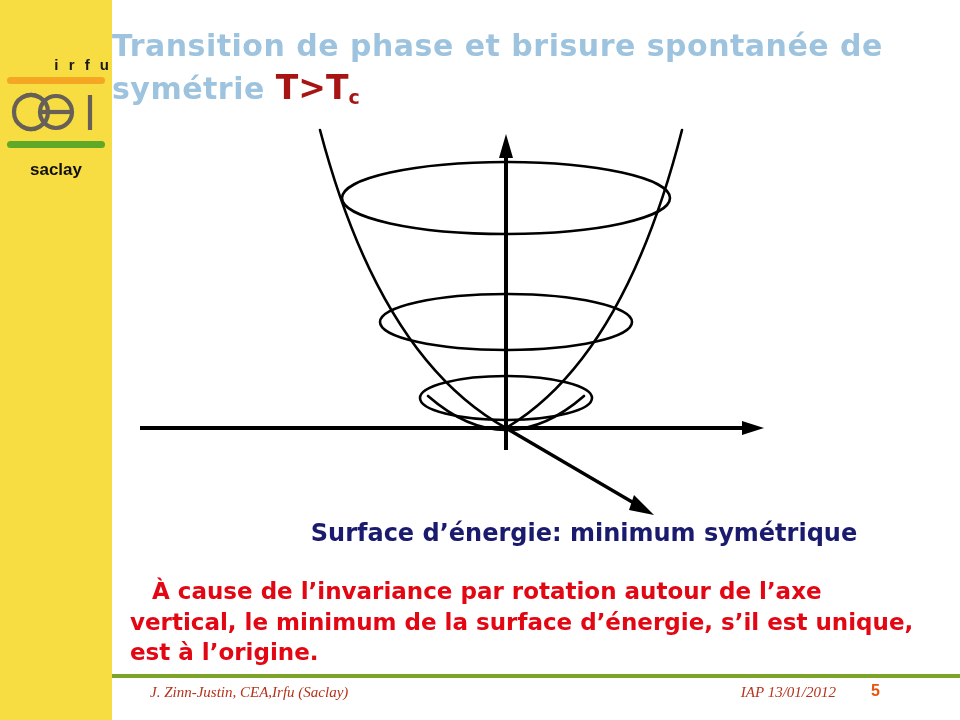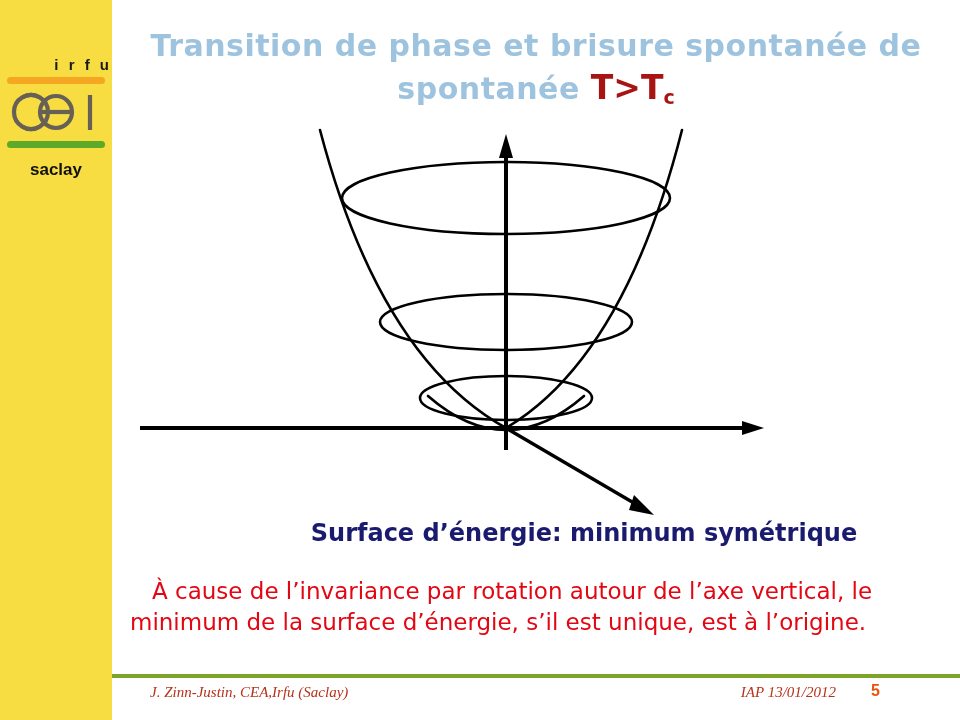--- a/index.html
+++ b/index.html
@@ -62,21 +62,21 @@
     color: #111111;
     margin-top: 12px;
   }
 
   
   #title {
     position: absolute;
     left: 112px;
     top: 26px;
     width: 848px;
-    text-align: center;
+    text-align: left;
     font-family: "DejaVu Sans", sans-serif;
     font-weight: bold;
     font-size: 30px;
     line-height: 1.33;
     color: #9dc3de;
     letter-spacing: 0.5px;
   }
   #title .tc {
     color: #a81414;
     font-size: 33px;
@@ -112,21 +112,21 @@
   }
 
   
   #body-text {
     position: absolute;
     left: 130px;
     top: 576px;
     width: 800px;
     font-family: "DejaVu Sans", sans-serif;
     font-size: 23px;
-    font-weight: normal;
+    font-weight: bold;
     line-height: 1.33;
     color: #e30613;
     text-indent: 22px;
   }
 
   
   #footer-rule {
     position: absolute;
     left: 112px;
     top: 674px;
@@ -194,21 +194,21 @@
       </div>
 
       <div class="logo-bar" id="logo-bar-green"></div>
 
       <div id="logo-saclay">saclay</div>
     </div>
   </div>
 
   <div id="title">
     <span>Transition de phase et brisure spontanée de</span><br>
-    <span>spontanée </span><span class="tc"><span>T&gt;T</span><sub>c</sub></span>
+    <span>symétrie </span><span class="tc"><span>T&gt;T</span><sub>c</sub></span>
   </div>
 
   <div id="figure">
     <svg width="848" height="400" viewBox="0 0 848 400" aria-hidden="true">
       <g stroke="#000000" fill="none" stroke-width="2.6" stroke-linecap="round">
 
         <path d="M 208 12 Q 268 240 394 310"></path>
         <path d="M 570 12 Q 512 240 394 310"></path>
 
         <ellipse cx="394" cy="80" rx="164" ry="36"></ellipse>

